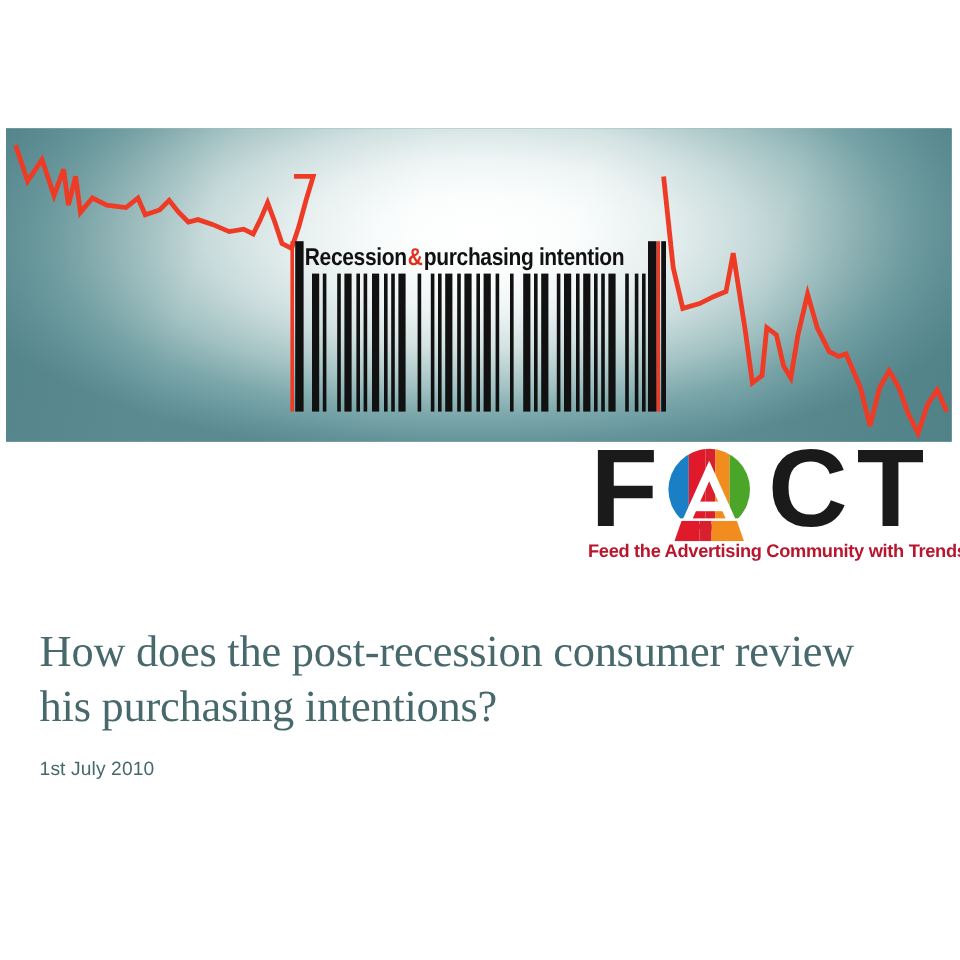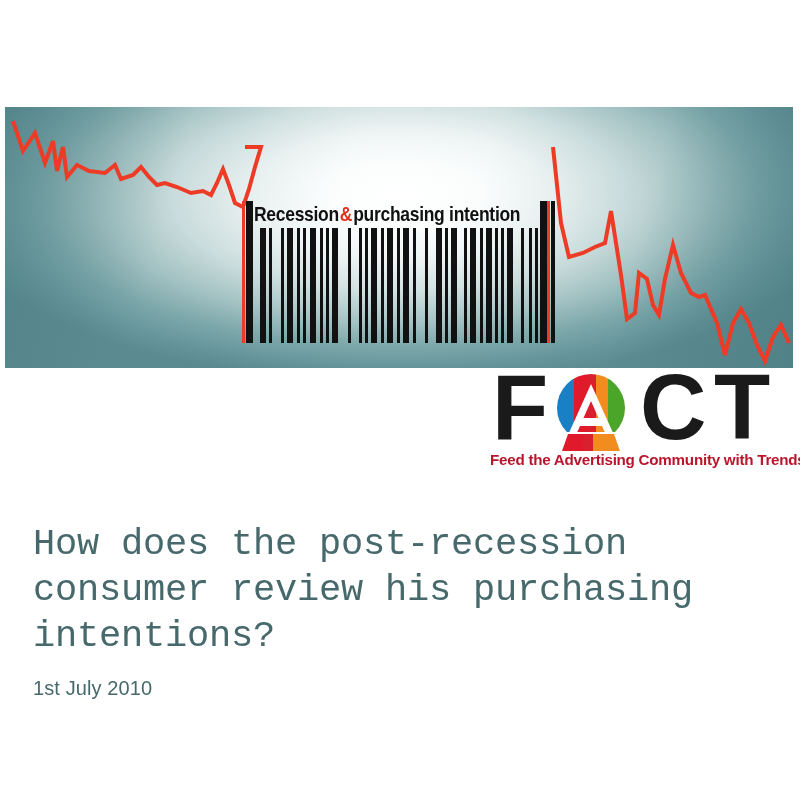--- a/index.html
+++ b/index.html
@@ -165,32 +165,32 @@
 
   
   #title-block {
     position: absolute;
     left: 33px;
     top: 521px;
     width: 730px;
   }
   #page-title {
     margin: 0;
-    font-family: Liberation Mono, monospace;
+    font-family: Liberation Serif, serif;
     font-weight: normal;
     font-size: 37px;
     line-height: 46px;
     color: #47696c;
     letter-spacing: -0.2px;
   }
   #page-date {
     margin: 18px 0 0 0;
     font-family: "Liberation Sans", sans-serif;
     font-weight: normal;
-    font-size: 20px;
+    font-size: 16px;
     line-height: 22px;
     color: #47696c;
     letter-spacing: 0.1px;
   }
 </style>
 </head>
 <body>
 
 <div id="banner">
 

